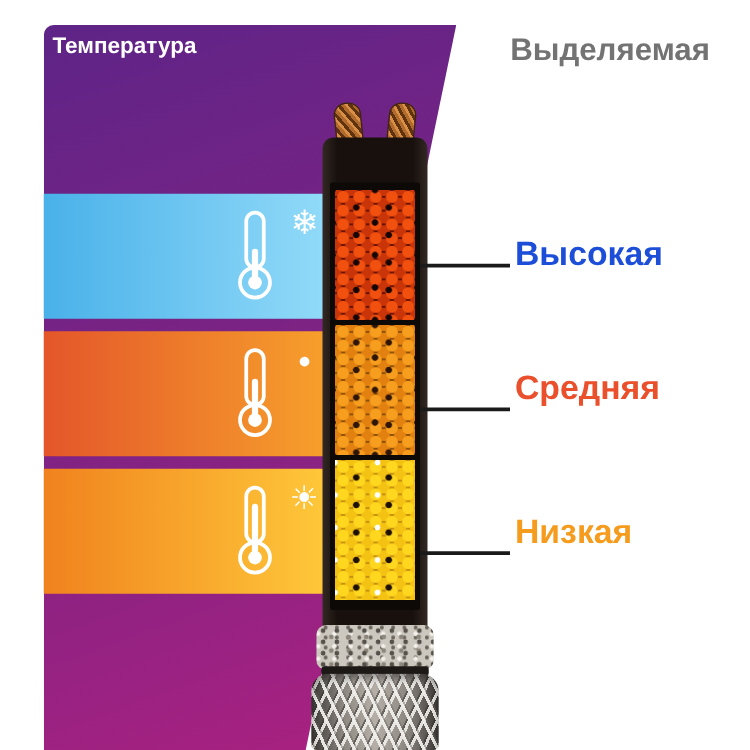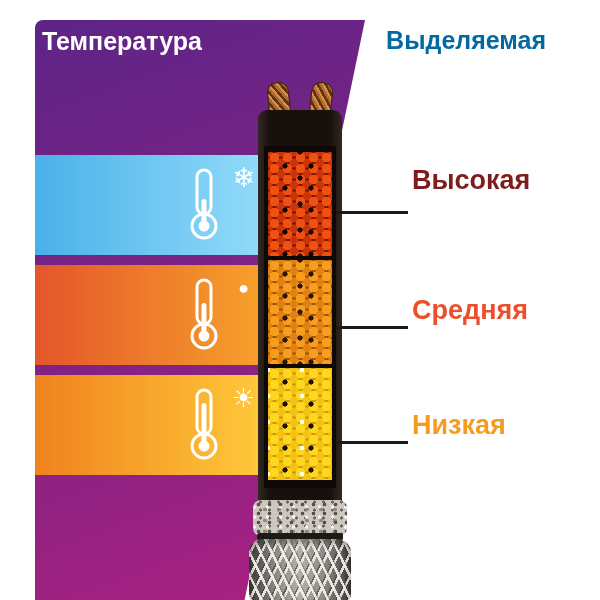--- a/index.html
+++ b/index.html
@@ -7,22 +7,22 @@
         font-family:"Liberation Sans",sans-serif;}
 
   
   .purple-panel{position:absolute;left:35px;top:20px;width:330px;height:580px;z-index:0;
     background:linear-gradient(160deg,#5e2487 0%,#7c2384 45%,#ad2180 100%);
     clip-path:polygon(0 0,100% 0,63.5% 100%,0 100%);
     border-radius:8px 0 0 0;}
 
   
   .left-title{position:absolute;left:42px;top:26px;z-index:7;color:#fff;
-    font-size:25px;font-weight:bold;line-height:1.22;}
-  .right-title{position:absolute;right:54px;top:26px;z-index:7;color:#0369a1;
+    font-size:18px;font-weight:bold;line-height:1.22;}
+  .right-title{position:absolute;right:32px;top:26px;z-index:7;color:#737373;
     font-size:25px;font-weight:bold;line-height:1.18;text-align:left;}
 
   
   .band{position:absolute;left:35px;width:230px;height:100px;z-index:1;}
   .band0{top:155px;background:linear-gradient(90deg,#49b1e9 0%,#93dbf9 100%);}
   .band1{top:265px;background:linear-gradient(90deg,#e4562a 0%,#f7a12c 100%);}
   .band2{top:375px;background:linear-gradient(90deg,#f0821e 0%,#ffc93a 100%);}
   .thermo{position:absolute;right:44px;top:12px;width:34px;height:76px;}
   .badge{position:absolute;color:#fff;line-height:1;}
   .badge-snow{right:10px;top:10px;font-size:27px;}
@@ -86,21 +86,21 @@
       repeating-linear-gradient(64deg,rgba(240,238,234,.95) 0 2.5px,rgba(110,105,100,.45) 2.5px 4px,transparent 4px 10px),
       repeating-linear-gradient(-64deg,rgba(240,238,234,.9) 0 2.5px,rgba(55,52,48,.55) 2.5px 4px,transparent 4px 10px),
       linear-gradient(90deg,#3a3734 0%,#8d8781 25%,#b5afa8 50%,#8d8781 75%,#3a3734 100%);
     border-radius:14px 14px 4px 4px;
     box-shadow:inset 0 4px 6px rgba(0,0,0,.35);}
 
   
   .pline{position:absolute;left:336px;width:72px;height:3px;background:#1a1a1a;z-index:7;}
   .p0{top:211px;}.p1{top:326px;}.p2{top:441px;}
   .lvl{position:absolute;left:412px;z-index:7;font-size:27px;font-weight:bold;line-height:30px;}
-  .lvl0{top:165px;color:#7f1d1d;}
+  .lvl0{top:188px;color:#1d4ed8;}
   .lvl1{top:295px;color:#e9502b;}
   .lvl2{top:410px;color:#f59c1f;}
 </style>
 </head>
 <body>
 
 <div class="page">
 
   <div class="purple-panel"></div>
 

